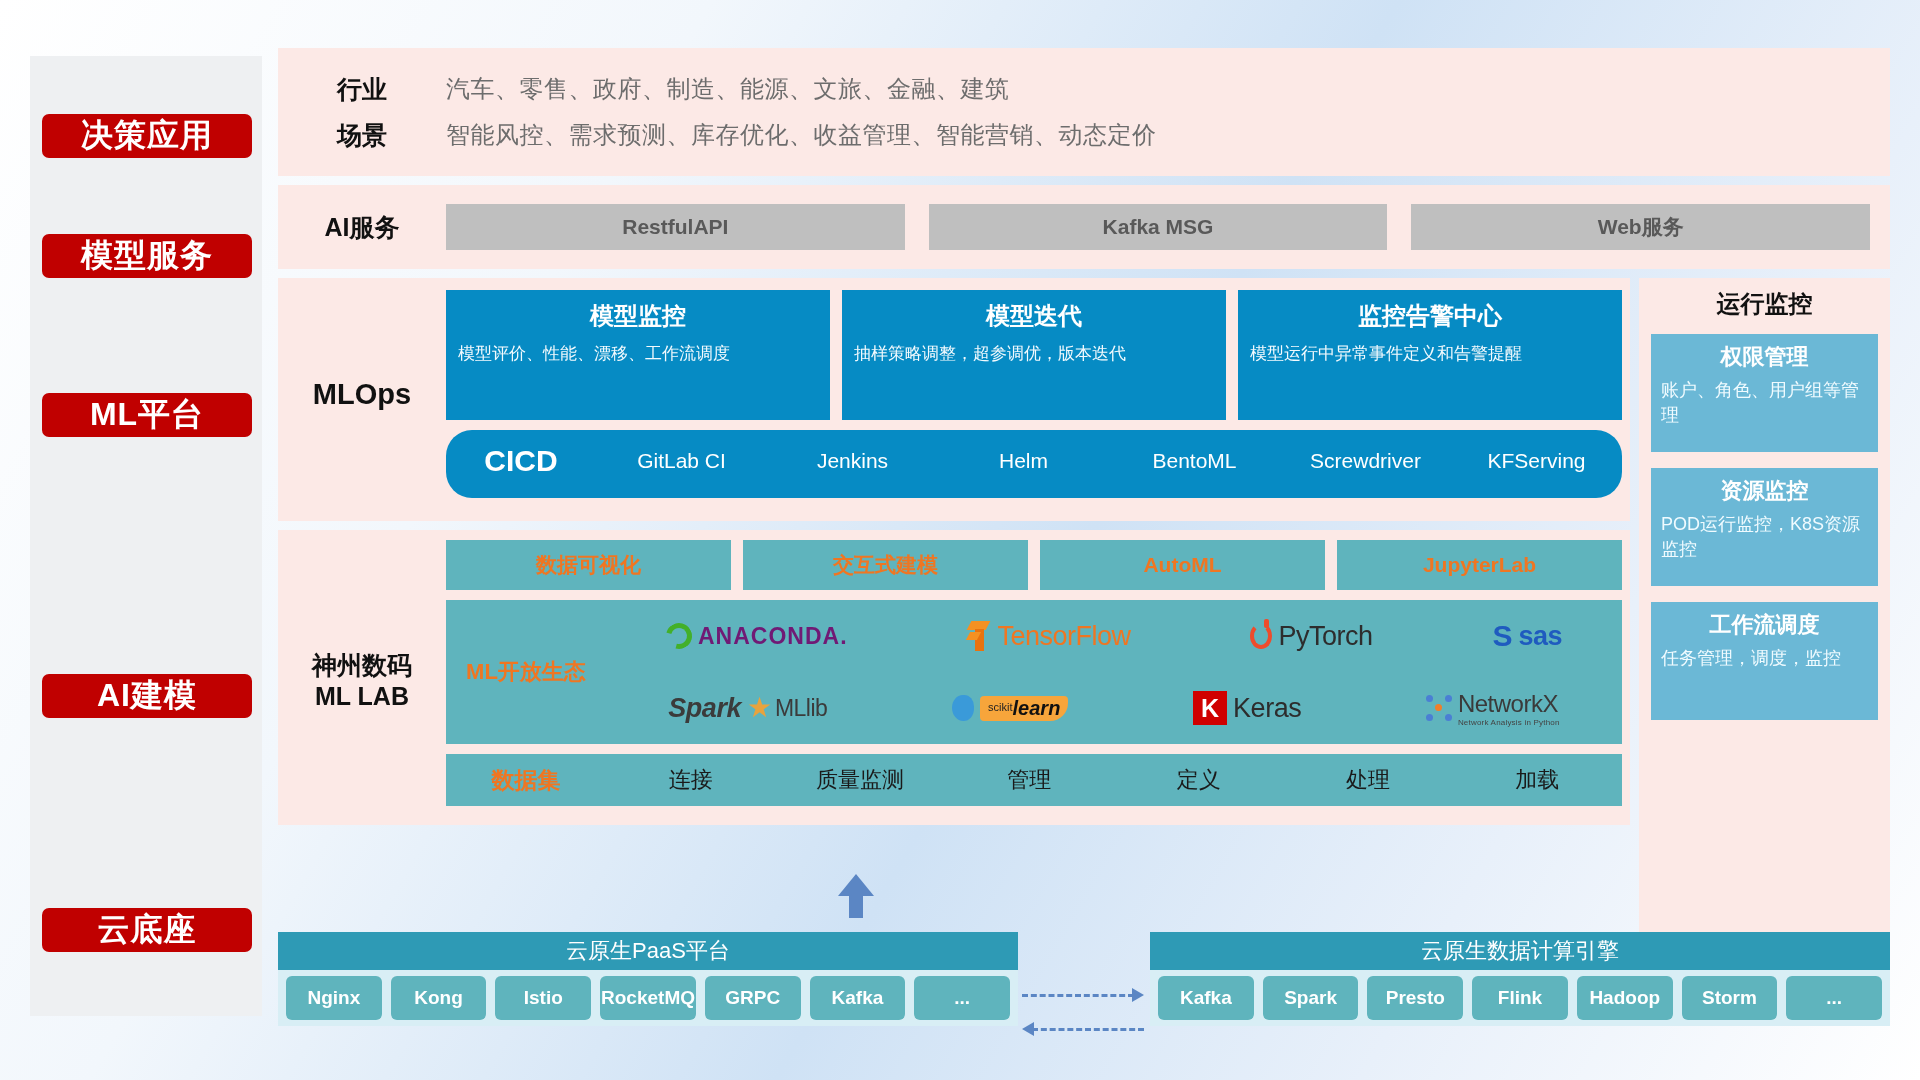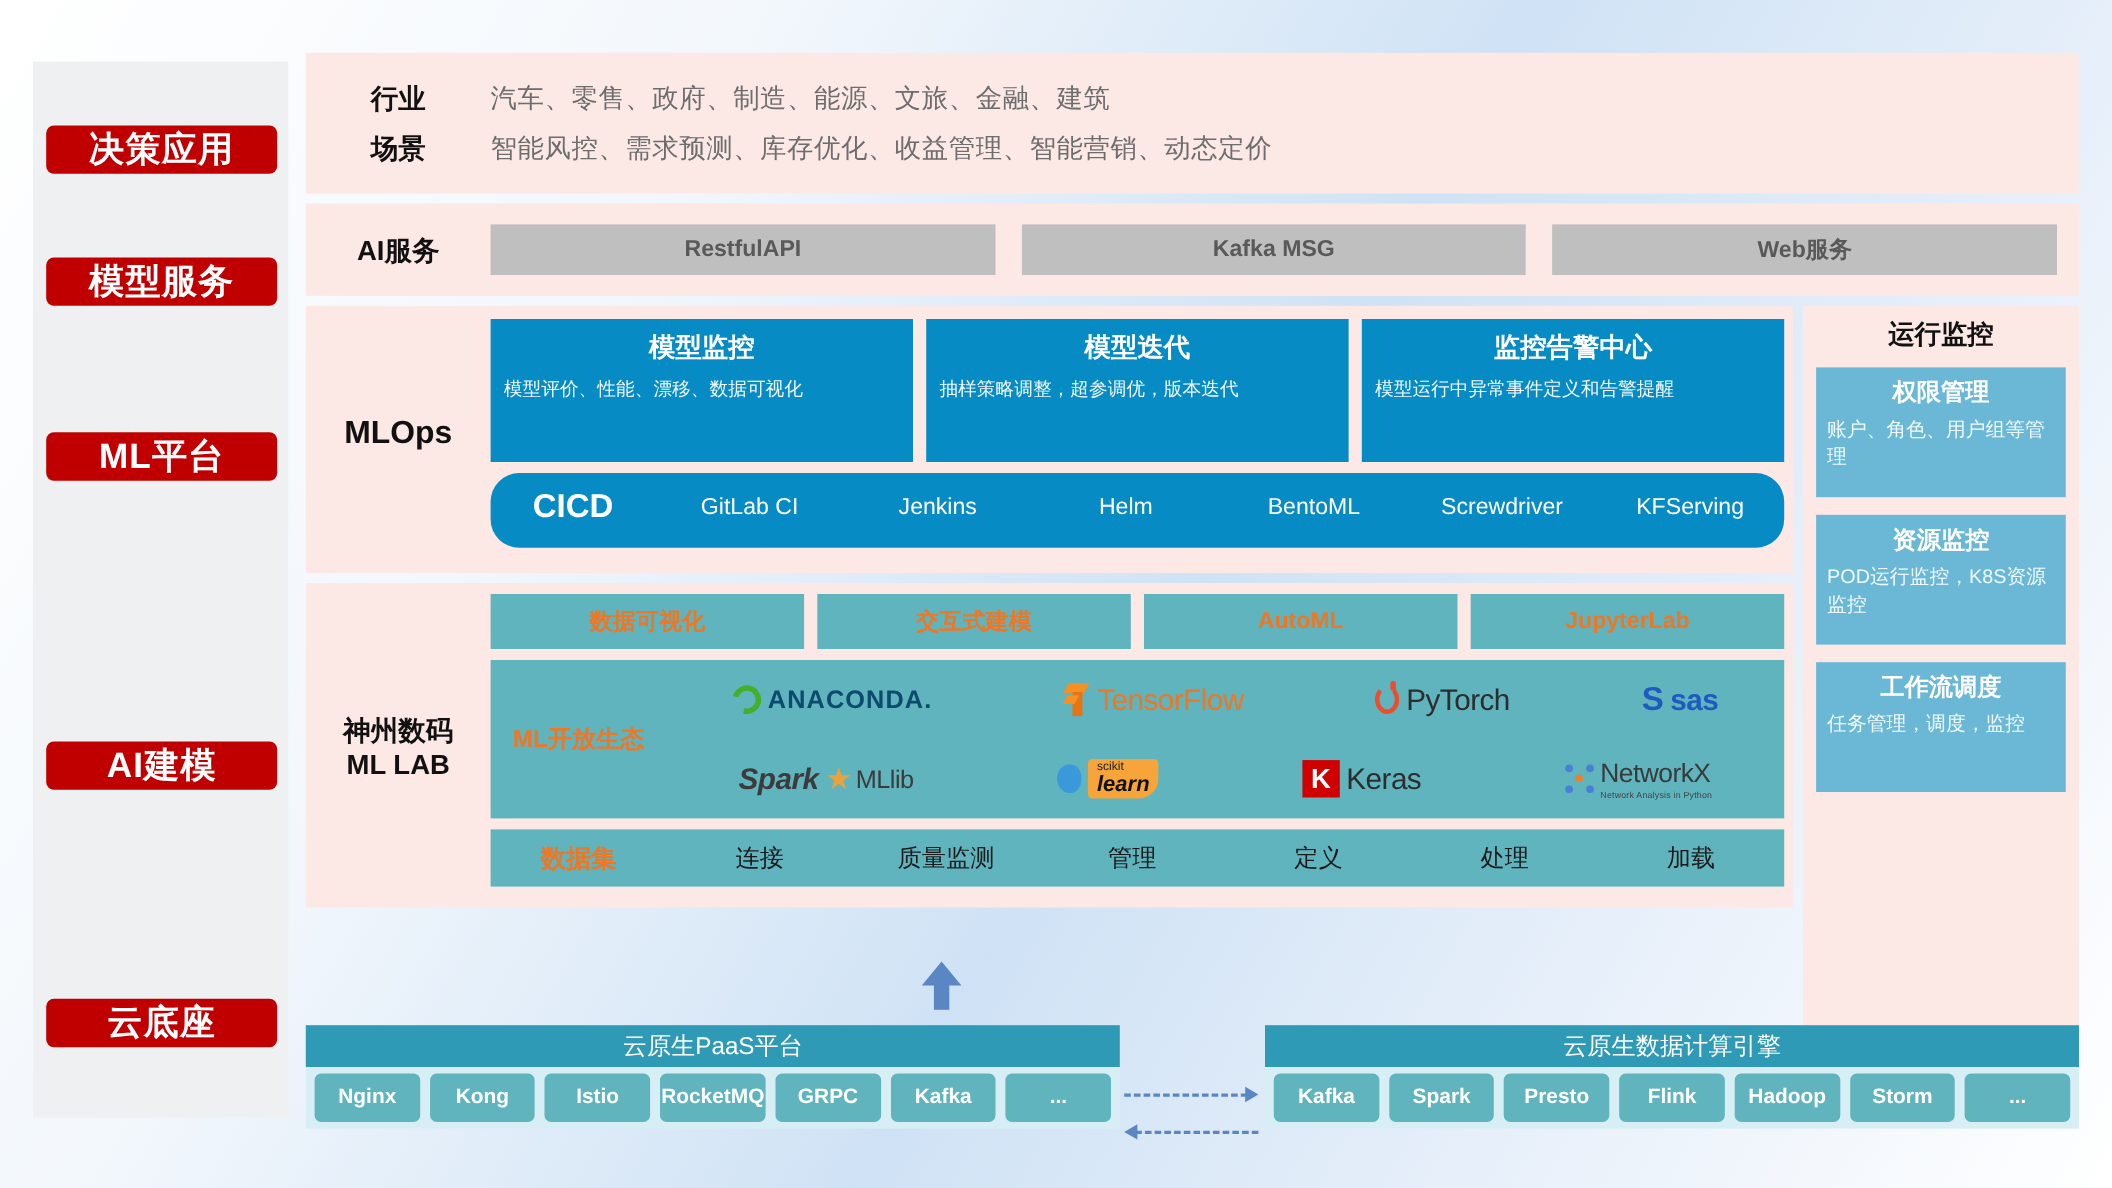--- a/index.html
+++ b/index.html
@@ -255,21 +255,21 @@
     position: relative; width: 22px; height: 22px; color: #e8a33d; font-size: 28px; line-height: 22px;
   }
   .keras-box {
     width: 34px; height: 34px; background: #d00000; color: #fff;
     font-size: 25px; font-weight: bold;
     display: flex; align-items: center; justify-content: center;
   }
   .sk-blob { width: 22px; height: 26px; background: #3a9ad9; border-radius: 50% 45% 48% 52%; }
   .sk-orange {
     background: #f7a53b; border-radius: 4px 4px 18px 4px; padding: 2px 8px 3px 8px;
-    display: flex; flex-direction: column; align-items: flex-start; line-height: 1;
+    display: flex; flex-direction: row; align-items: center; line-height: 1;
   }
   .sk-orange .s1 { font-size: 11px; color: #222; }
   .sk-orange .s2 { font-size: 20px; font-style: italic; font-weight: bold; color: #111; }
   .nx-mark { width: 26px; height: 26px; position: relative; }
   .nx-mark span {
     position: absolute; width: 7px; height: 7px; border-radius: 50%; background: #4a7fd4;
   }
   .nx-c { left: 9px; top: 9px; background: #f07f2a !important; }
   .nx-tl { left: 0; top: 0; } .nx-tr { right: 0; top: 0; }
   .nx-bl { left: 0; bottom: 0; } .nx-br { right: 0; bottom: 0; }
@@ -312,21 +312,21 @@
     </div>
 
     <div id="row-mid">
 
       <div id="band-mlops">
         <div class="mlops-label">MLOps</div>
         <div class="mlops-right">
           <div class="mlops-cards">
             <div class="mlops-card">
               <div class="t">模型监控</div>
-              <div class="d">模型评价、性能、漂移、数据可视化</div>
+              <div class="d">模型评价、性能、漂移、工作流调度</div>
             </div>
             <div class="mlops-card">
               <div class="t">模型迭代</div>
               <div class="d">抽样策略调整，超参调优，版本迭代</div>
             </div>
             <div class="mlops-card">
               <div class="t">监控告警中心</div>
               <div class="d">模型运行中异常事件定义和告警提醒</div>
             </div>
           </div>
@@ -374,21 +374,21 @@
           <div class="lab-tool">JupyterLab</div>
         </div>
 
         <div class="eco">
           <div class="eco-label">ML开放生态</div>
           <div class="eco-logos">
 
             <div class="logo-row">
               <div class="logo">
                 <span class="anaconda-ring"></span>
-                <span class="logo-text" style="color:#0c4a6e;font-weight:600;letter-spacing:1px;font-size:23px">ANACONDA.</span>
+                <span class="logo-text" style="color:#701a75;font-weight:600;letter-spacing:1px;font-size:23px">ANACONDA.</span>
               </div>
               <div class="logo">
                 <span class="tf-mark">
                     <i class="tf-a"></i>
                     <i class="tf-b"></i>
                     <i class="tf-c"></i>
                   </span>
                 <span class="logo-text" style="color:#ef7622">TensorFlow</span>
               </div>
               <div class="logo">

